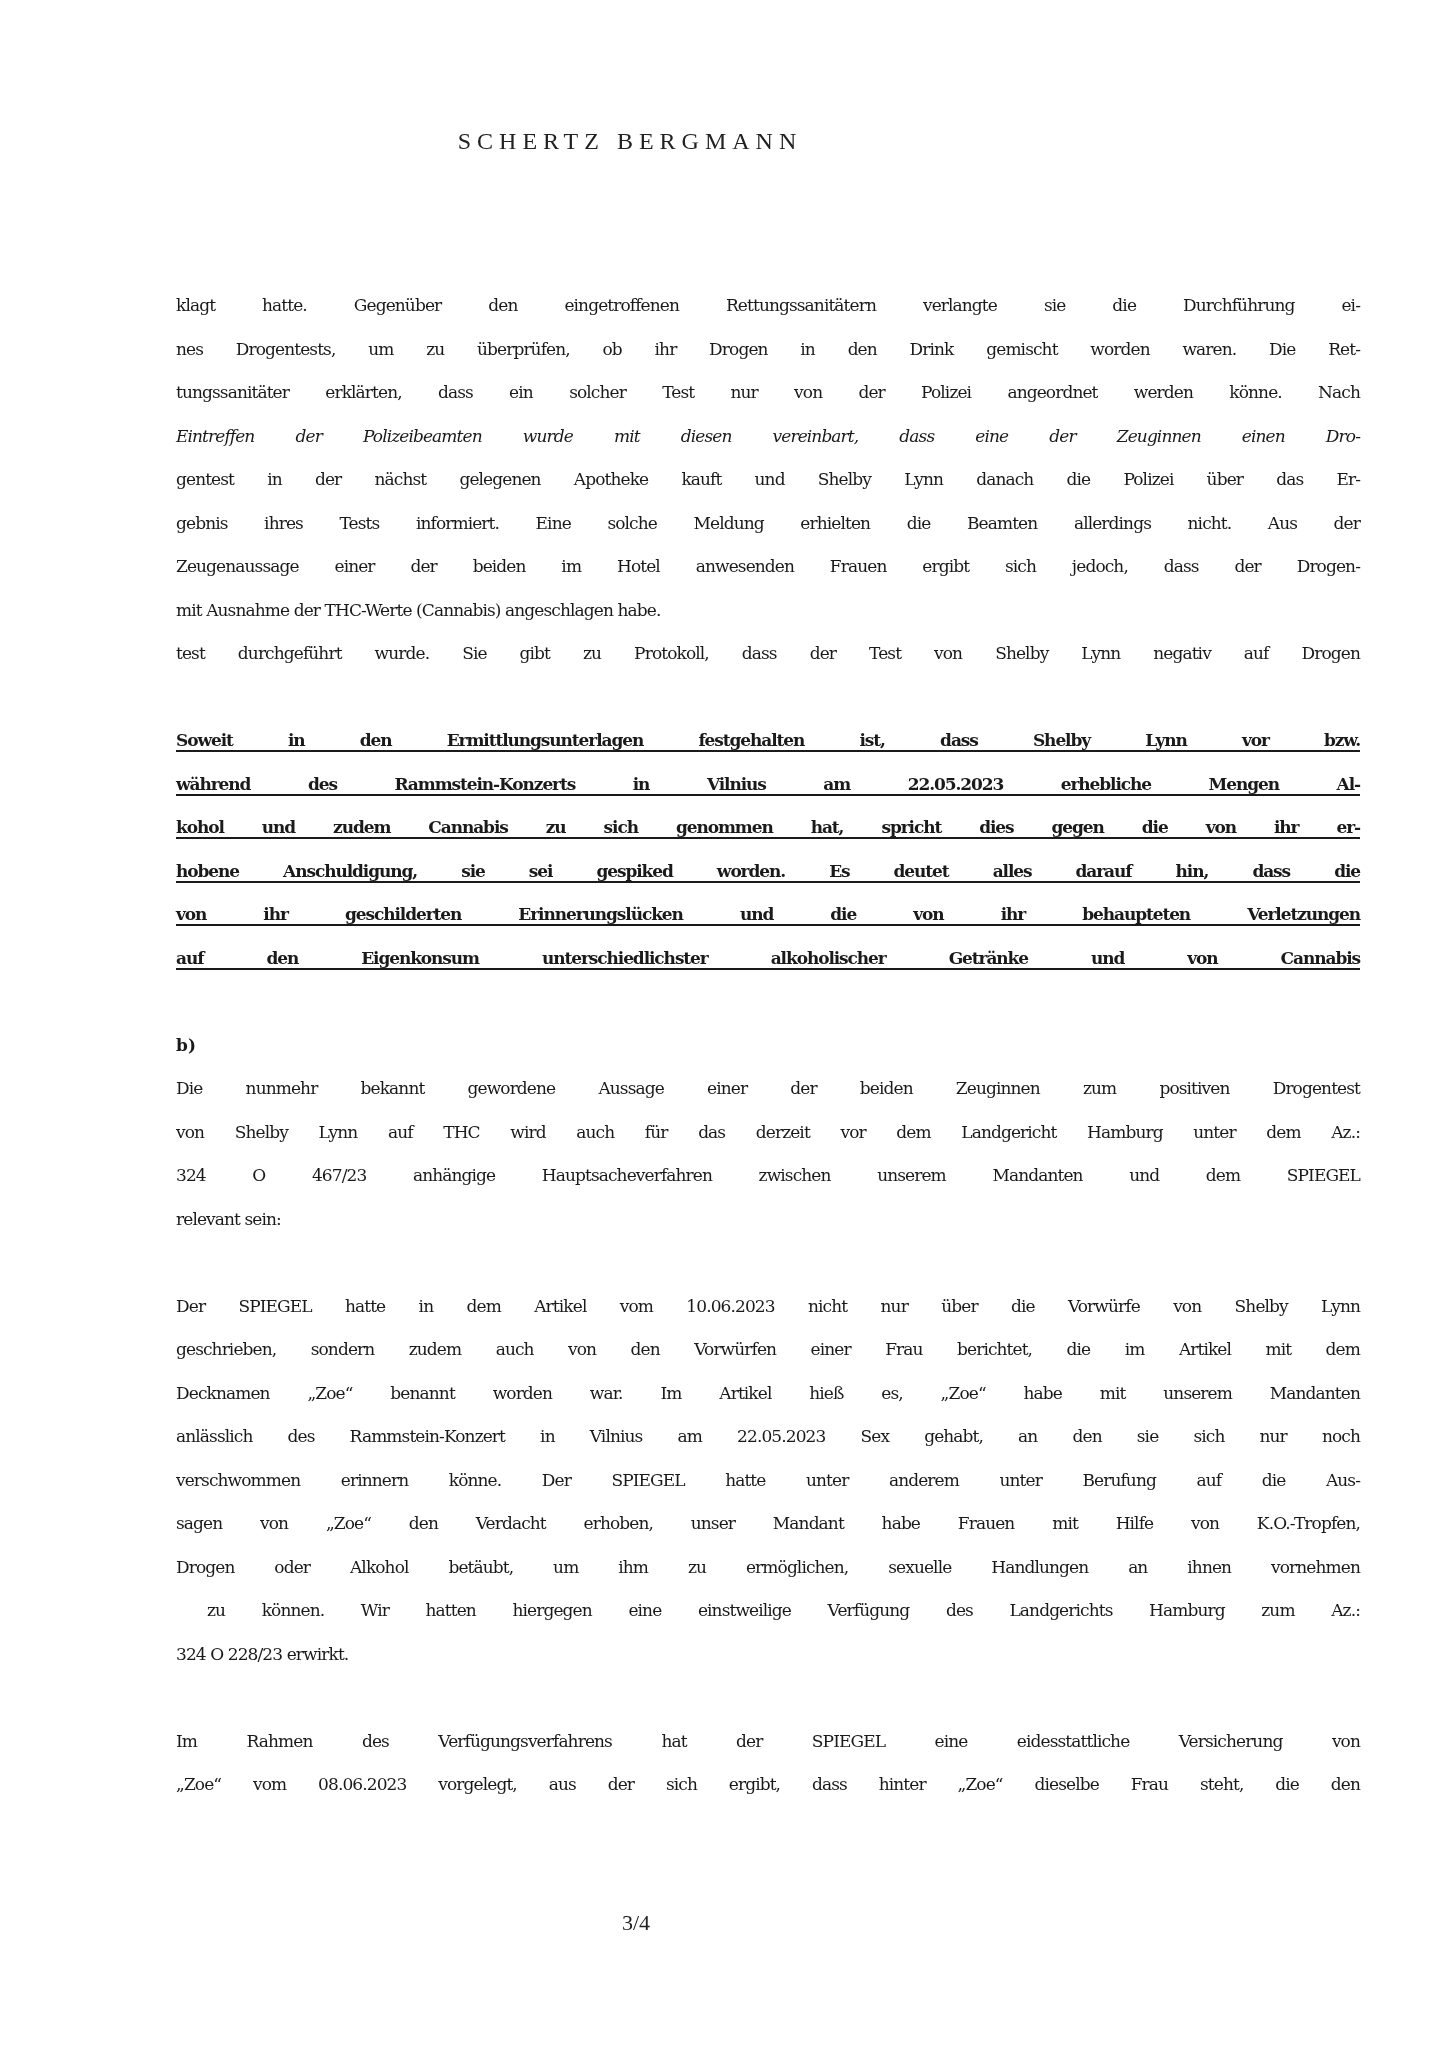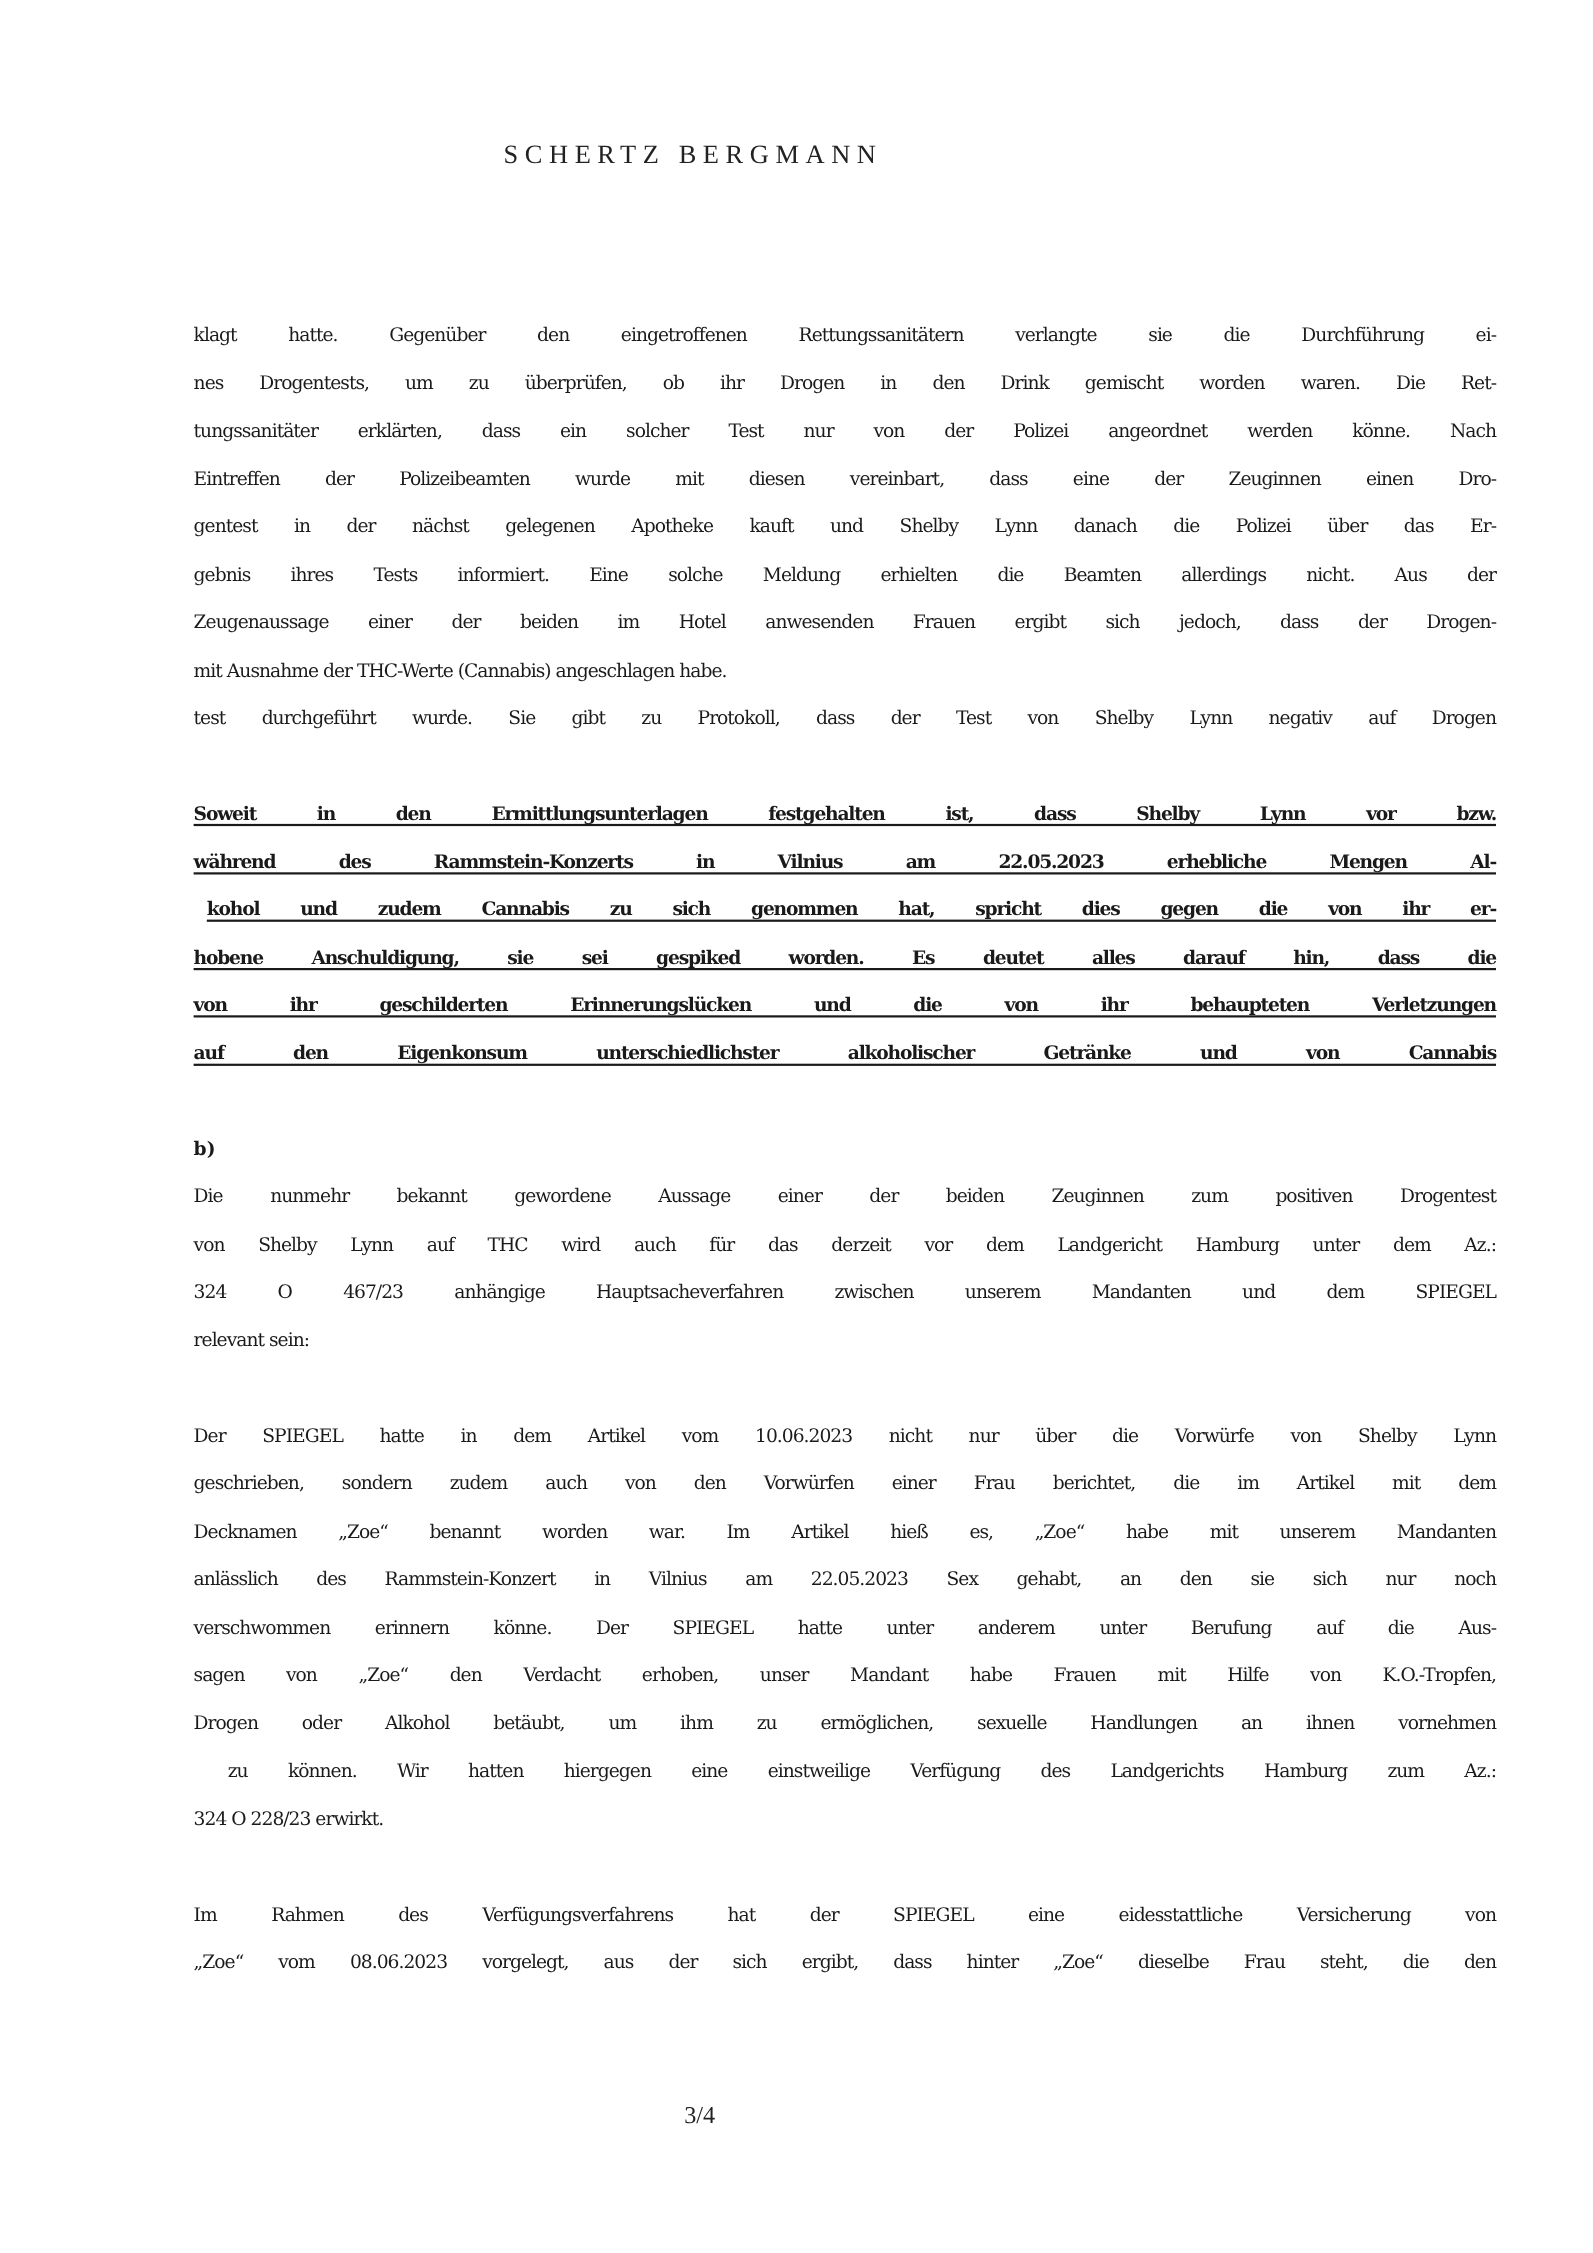--- a/index.html
+++ b/index.html
@@ -33,34 +33,34 @@
 <body>
 
 <div class="header">SCHERTZ BERGMANN</div>
 
 <div class="page">
 
   <div class="para">
     <span class="line" style="display: block;">klagt hatte. Gegenüber den eingetroffenen Rettungssanitätern verlangte sie die Durchführung ei-</span>
     <span class="line" style="display: block;">nes Drogentests, um zu überprüfen, ob ihr Drogen in den Drink gemischt worden waren. Die Ret-</span>
     <span class="line" style="display: block;">tungssanitäter erklärten, dass ein solcher Test nur von der Polizei angeordnet werden könne. Nach</span>
-    <span class="line" style="display: block;">Eintreffen der Polizeibeamten wurde mit diesen vereinbart, dass eine der Zeuginnen einen Dro-</span>
+    <span class="line" style="display: block; font-style: italic;">Eintreffen der Polizeibeamten wurde mit diesen vereinbart, dass eine der Zeuginnen einen Dro-</span>
     <span class="line" style="display: block;">gentest in der nächst gelegenen Apotheke kauft und Shelby Lynn danach die Polizei über das Er-</span>
     <span class="line" style="display: block;">gebnis ihres Tests informiert. Eine solche Meldung erhielten die Beamten allerdings nicht. Aus der</span>
     <span class="line" style="display: block;">Zeugenaussage einer der beiden im Hotel anwesenden Frauen ergibt sich jedoch, dass der Drogen-</span>
     <span class="line last" style="display: block;">mit Ausnahme der THC-Werte (Cannabis) angeschlagen habe.</span>
     <span class="line" style="display: block;">test durchgeführt wurde. Sie gibt zu Protokoll, dass der Test von Shelby Lynn negativ auf Drogen</span>
   </div>
 
   <div class="gap"></div>
 
   <div class="para bold">
     <span class="line" style="display: block;">Soweit in den Ermittlungsunterlagen festgehalten ist, dass Shelby Lynn vor bzw.</span>
     <span class="line" style="display: block;">während des Rammstein-Konzerts in Vilnius am 22.05.2023 erhebliche Mengen Al-</span>
-    <span class="line" style="display: block; margin-left: 12px;">kohol und zudem Cannabis zu sich genommen hat, spricht dies gegen die von ihr er-</span>
+    <span class="line" style="display: block;">kohol und zudem Cannabis zu sich genommen hat, spricht dies gegen die von ihr er-</span>
     <span class="line" style="display: block;">hobene Anschuldigung, sie sei gespiked worden. Es deutet alles darauf hin, dass die</span>
     <span class="line" style="display: block;">von ihr geschilderten Erinnerungslücken und die von ihr behaupteten Verletzungen</span>
     <span class="line" style="display: block;">auf den Eigenkonsum unterschiedlichster alkoholischer Getränke und von Cannabis</span>
   </div>
 
   <div class="gap"></div>
 
   <div class="heading-b">b)</div>
 
   <div class="para">

